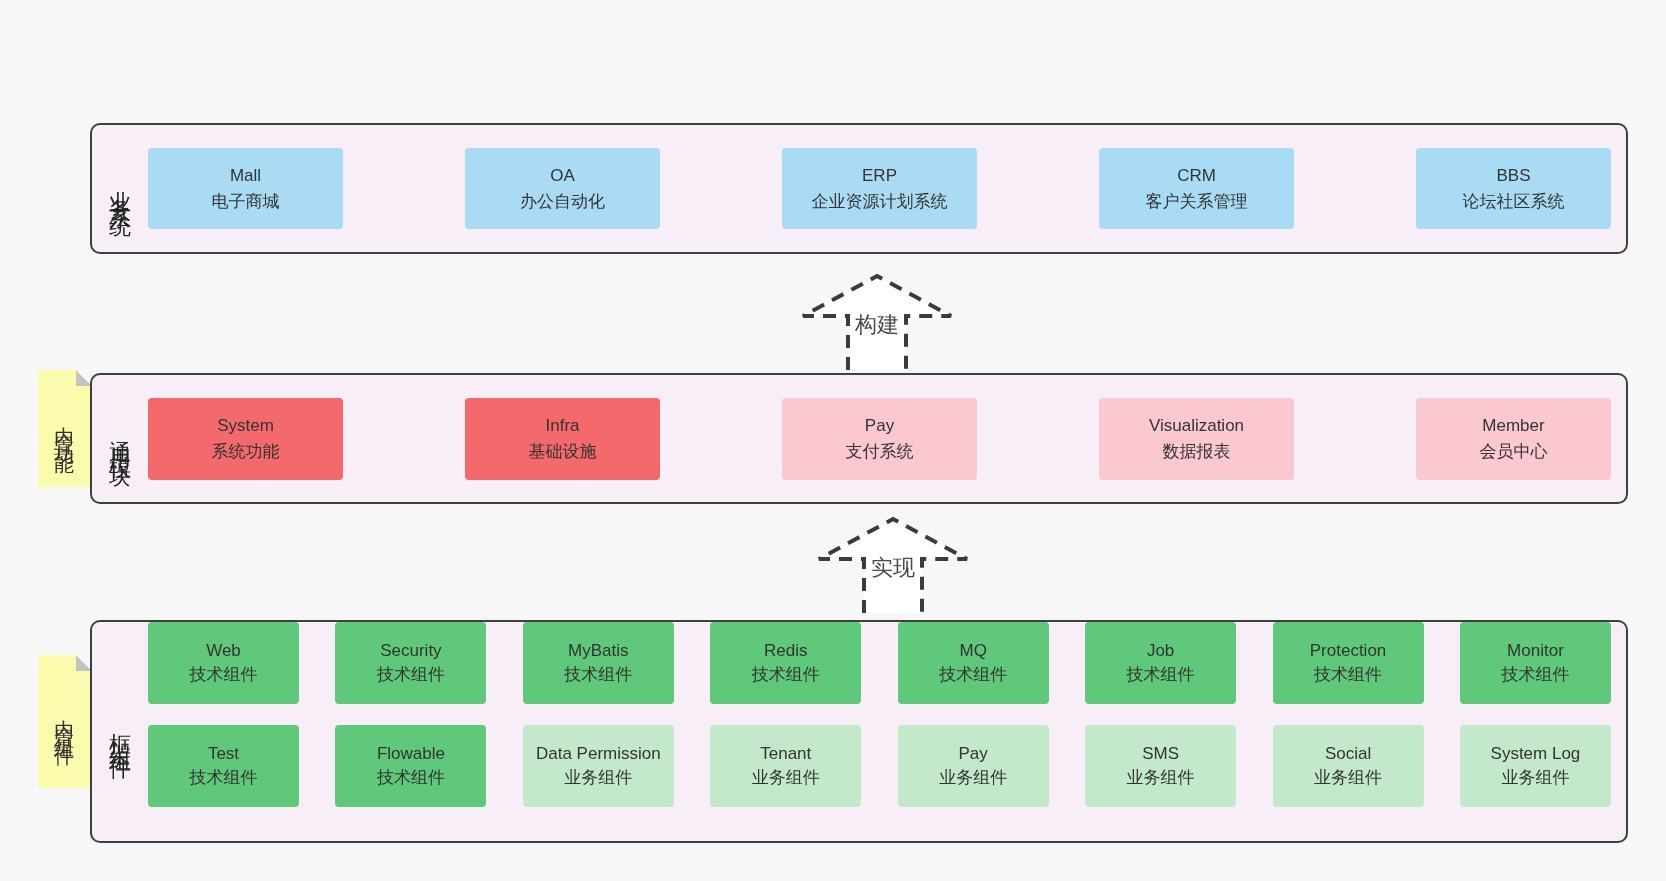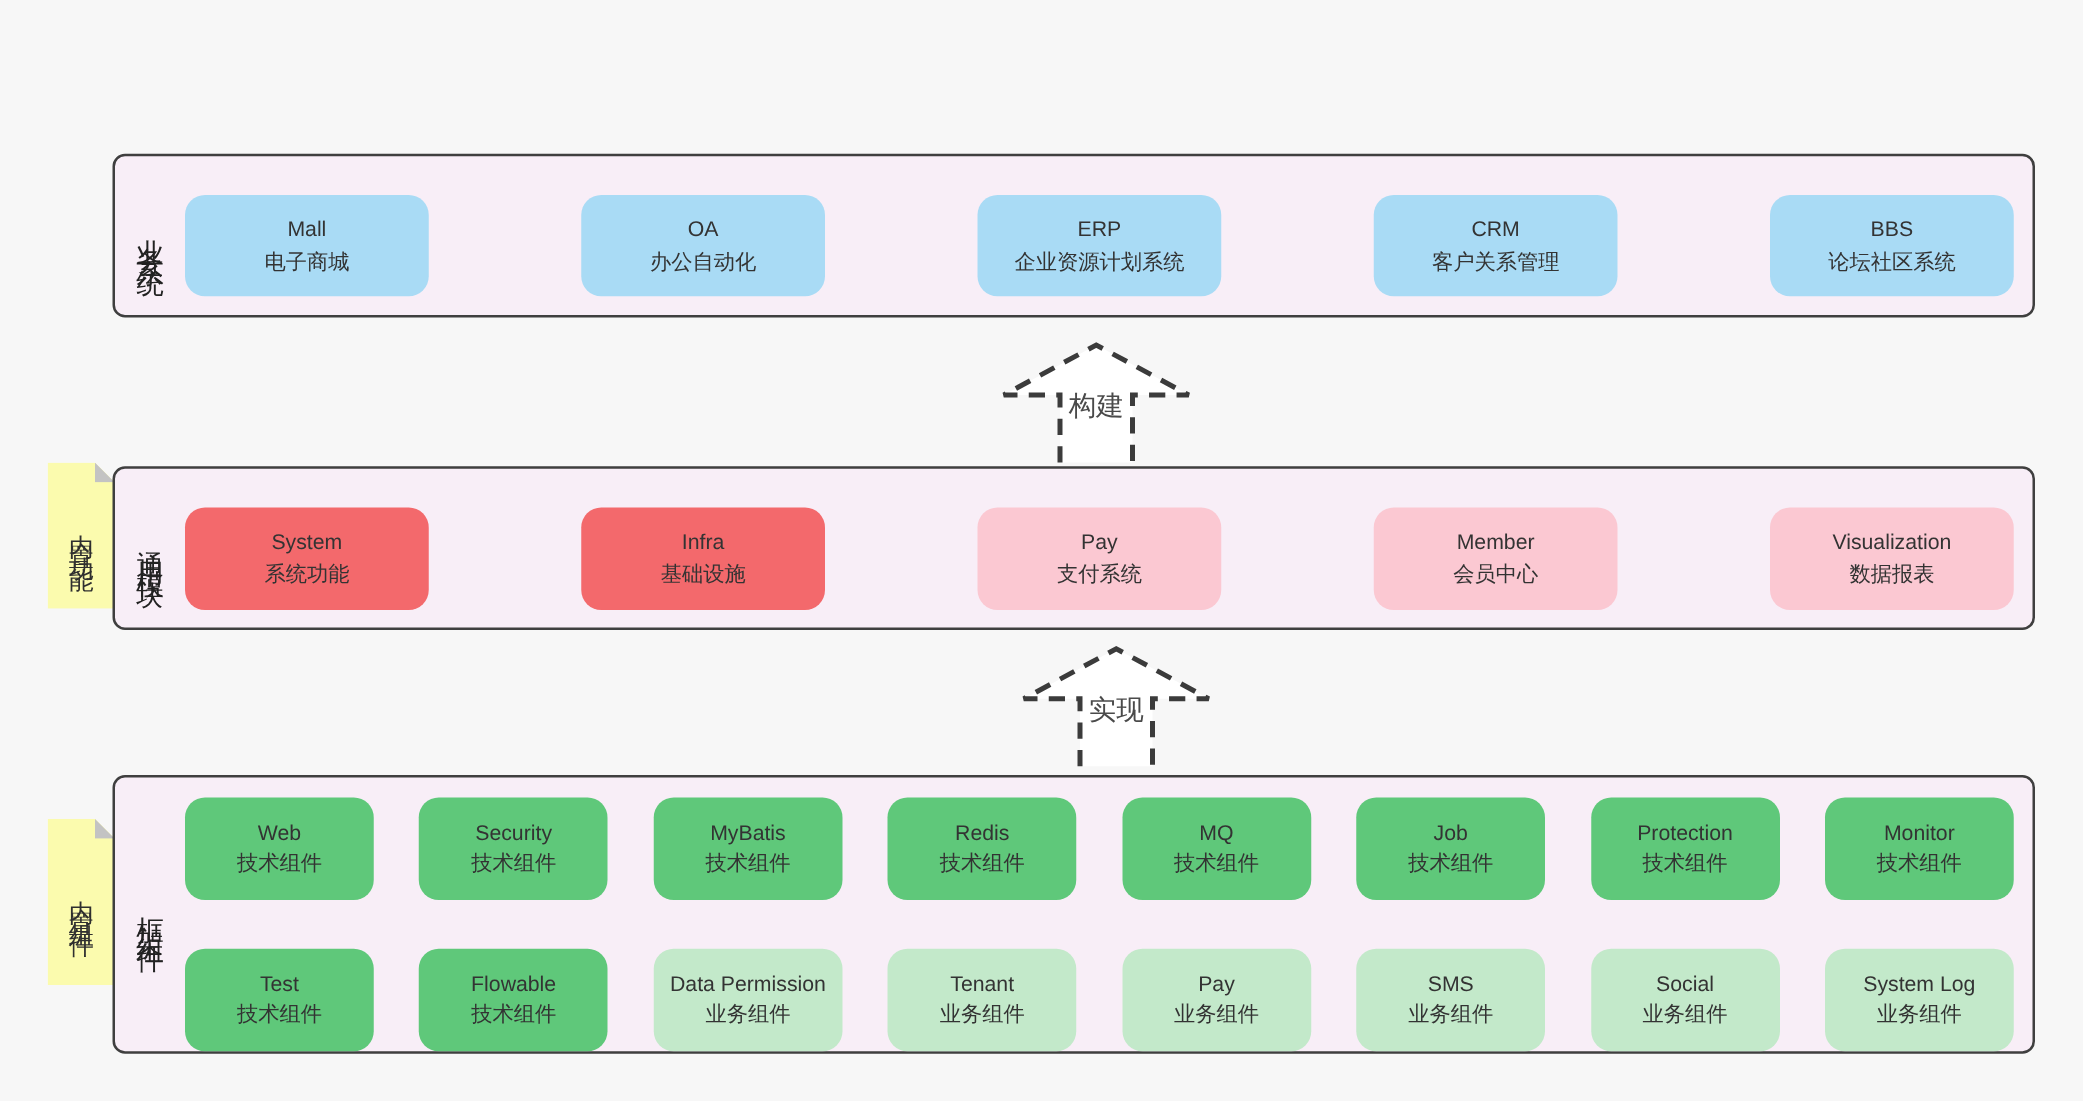--- a/index.html
+++ b/index.html
@@ -47,29 +47,29 @@
   }
   .side-label .v-text{
     writing-mode:vertical-rl; text-orientation:upright;
     font-size:22px; letter-spacing:8px; color:#222;
   }
   .boxes{
     flex:1; display:flex; align-items:center; justify-content:space-between;
     padding-right:15px;
   }
   .rows{
-    flex:1; display:flex; flex-direction:column; justify-content:space-between; gap:21px;
+    flex:1; display:flex; flex-direction:column; justify-content:flex-start; gap:21px;
     padding-right:15px;
   }
   .rows .boxes{flex:none; padding-right:0;}
   .box{
-    border-radius:16px;
+    border-radius:4px;
     display:flex; flex-direction:column; align-items:center; justify-content:center;
     text-align:center; line-height:26px; font-size:17px;
-    width:195px; height:82px; padding:0 10px;margin-top:16px;
+    width:195px; height:82px; padding:0 10px;
   }
   .layer-business .box{height:81px;}
   .layer-components .box{width:151px; height:82px; line-height:24px; padding:0 13px;}
   .box .en{white-space:normal;}
   .blue{background:var(--blue);}
   .red{background:var(--red);}
   .pink{background:var(--pink);}
   .green{background:var(--green);}
   .lgreen{background:var(--lgreen);}
   .arrow-svg{position:absolute; z-index:0;}
@@ -144,26 +144,26 @@
     </div>
     <div class="box red">
       <div class="en">Infra</div>
       <div class="zh">基础设施</div>
     </div>
     <div class="box pink">
       <div class="en">Pay</div>
       <div class="zh">支付系统</div>
     </div>
     <div class="box pink">
+      <div class="en">Visualization</div>
+      <div class="zh">数据报表</div>
+    </div>
+    <div class="box pink">
       <div class="en">Member</div>
       <div class="zh">会员中心</div>
-    </div>
-    <div class="box pink">
-      <div class="en">Visualization</div>
-      <div class="zh">数据报表</div>
     </div>
   </div>
 </div>
 
 <div class="layer layer-components">
   <div class="side-label">
     <span class="v-text">框架组件</span>
   </div>
   <div class="rows">
     <div class="boxes">

